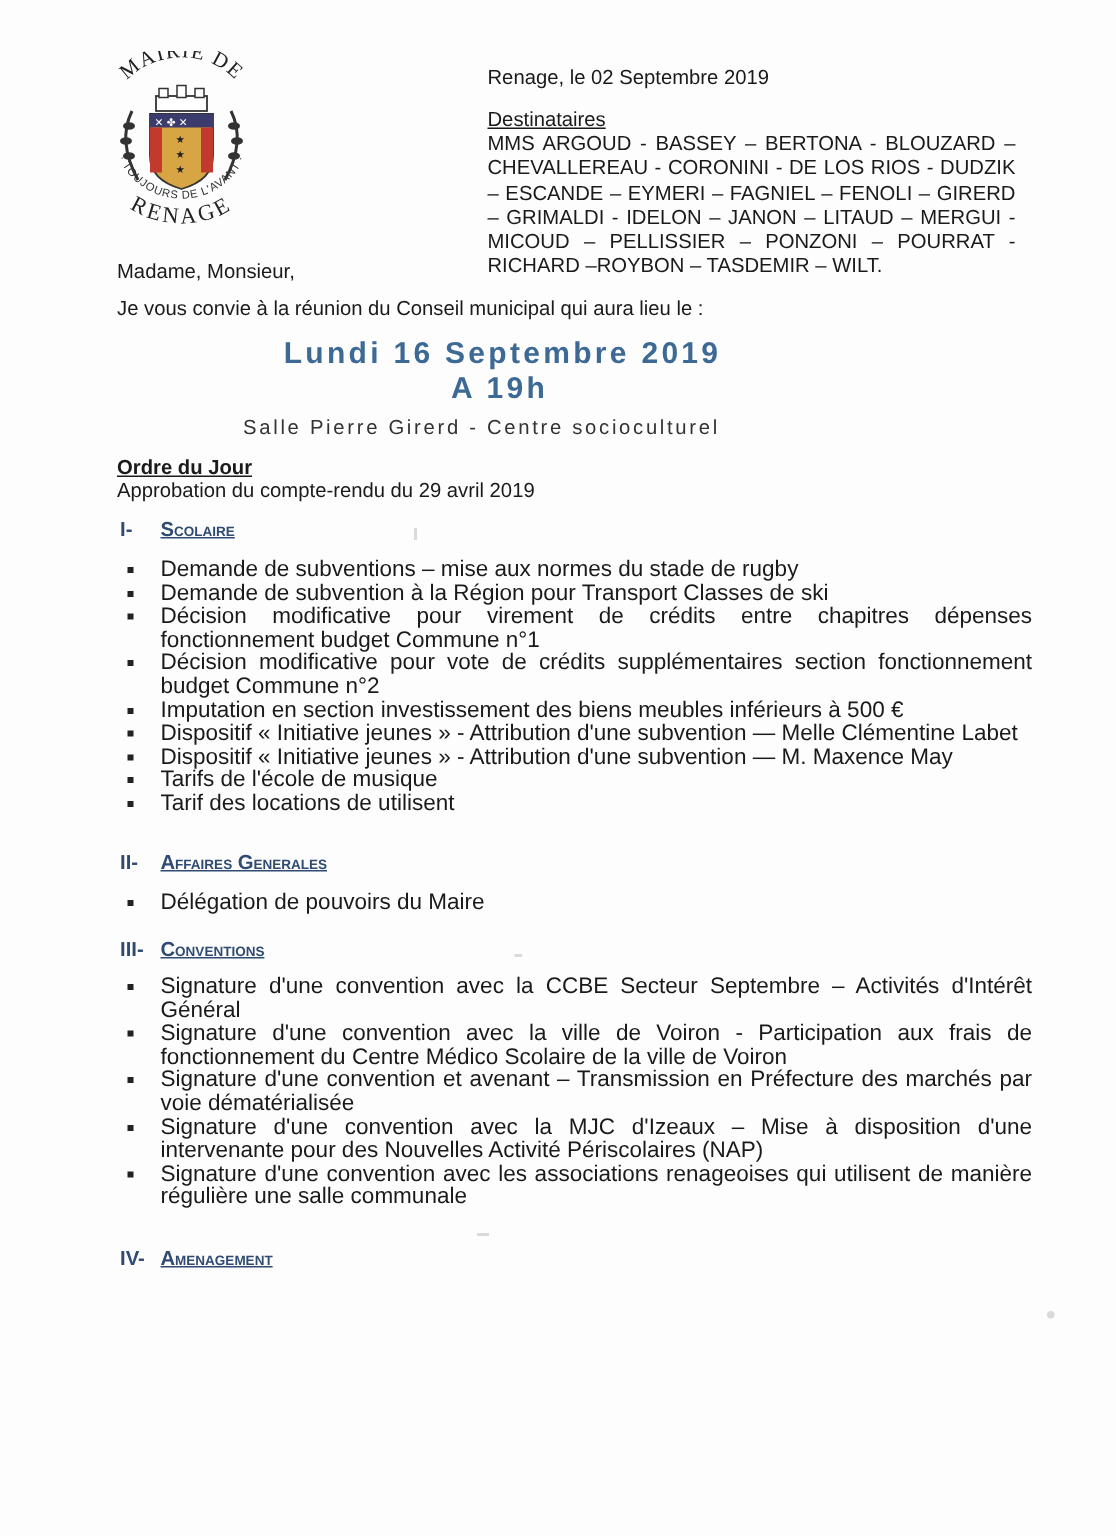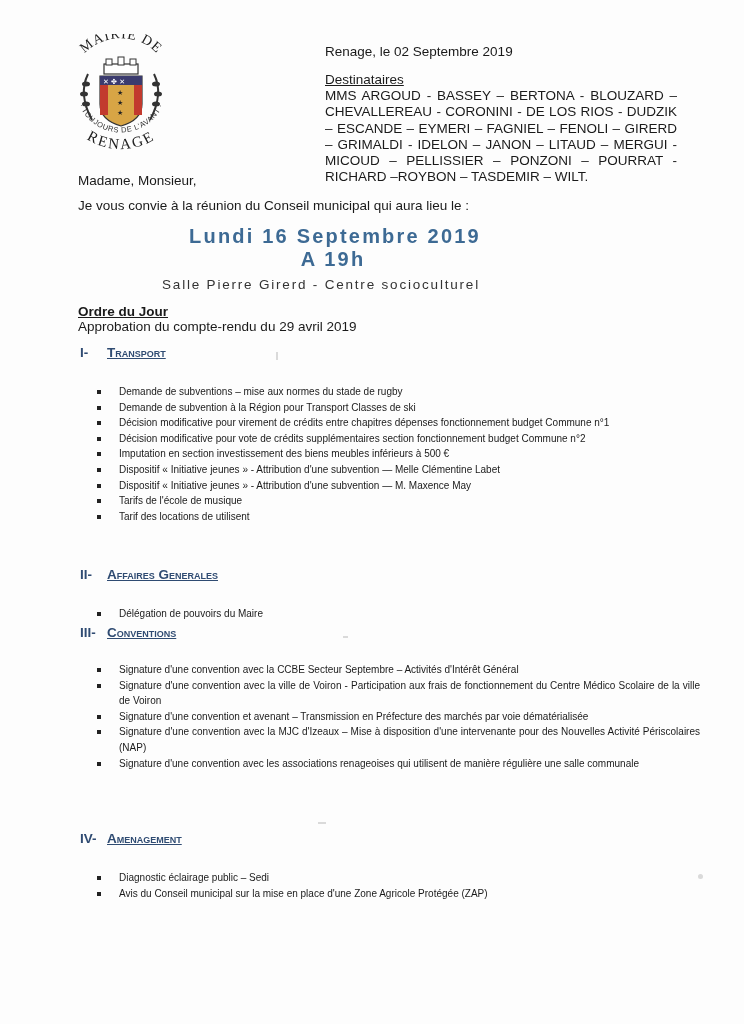--- a/index.html
+++ b/index.html
@@ -18,21 +18,21 @@
   .intro { position: absolute; left: 78px; top: 198px; font-size: 13.5px; }
   .event { position: absolute; left: 0; width: 644px; text-align: center; color: #3d6a94; font-weight: bold; }
   .event-date { top: 225px; font-size: 20px; letter-spacing: 2.2px; padding-left: 26px; box-sizing: border-box; }
   .event-time { top: 248px; font-size: 20px; letter-spacing: 2.2px; padding-left: 22px; box-sizing: border-box; }
   .event-place { position: absolute; left: 0; width: 616px; text-align: center; top: 277px; font-size: 13.5px; letter-spacing: 1.8px; color: #333; padding-left: 26px; box-sizing: border-box; }
   .agenda-title { position: absolute; left: 78px; top: 304px; font-size: 13.5px; font-weight: bold; text-decoration: underline; }
   .agenda-sub { position: absolute; left: 78px; top: 319px; font-size: 13.5px; }
   .section { position: absolute; left: 80px; font-size: 13.5px; color: #2f4b72; font-weight: bold; }
   .section .num { display: inline-block; width: 27px; }
   .section .name { text-decoration: underline; font-variant: small-caps; }
-  .items { position: absolute; left: 80px; width: 608px; margin: 12px; padding: 0; list-style: none; font-size: 10px; line-height: 15.6px; }
+  .items { position: absolute; left: 80px; width: 608px; margin: 0; padding: 0; list-style: none; font-size: 15px; line-height: 15.6px; }
   .items li { position: relative; padding-left: 27px; text-align: justify; }
   .items li::before { content: ""; position: absolute; left: 5px; top: 6px; width: 4px; height: 4px; background: #222; }
   .speck { position: absolute; background: #999; opacity: .35; }
 </style>
 </head>
 <body>
 
 <div class="page">
 
   <div class="logo">
@@ -88,21 +88,21 @@
   <div class="intro">Je vous convie à la réunion du Conseil municipal qui aura lieu le :</div>
 
   <div class="event event-date">Lundi 16 Septembre 2019</div>
   <div class="event event-time">A 19h</div>
   <div class="event-place">Salle Pierre Girerd - Centre socioculturel</div>
 
   <div class="agenda-title">Ordre du Jour</div>
   <div class="agenda-sub">Approbation du compte-rendu du 29 avril 2019</div>
 
   <div class="section" style="top:345px">
-    <span class="num">I-</span><span class="name">Transport</span>
+    <span class="num">I-</span><span class="name">Scolaire</span>
   </div>
   <ul class="items" style="top:372px">
     <li>Demande de subventions – mise aux normes du stade de rugby</li>
     <li>Demande de subvention à la Région pour Transport Classes de ski</li>
     <li>Décision modificative pour virement de crédits entre chapitres dépenses fonctionnement budget Commune n°1</li>
     <li>Décision modificative pour vote de crédits supplémentaires section fonctionnement budget Commune n°2</li>
     <li>Imputation en section investissement des biens meubles inférieurs à 500 €</li>
     <li>Dispositif « Initiative jeunes » - Attribution d'une subvention — Melle Clémentine Labet</li>
     <li>Dispositif « Initiative jeunes » - Attribution d'une subvention — M. Maxence May</li>
     <li>Tarifs de l'école de musique</li>
@@ -123,22 +123,18 @@
     <li>Signature d'une convention avec la CCBE Secteur Septembre – Activités d'Intérêt Général</li>
     <li>Signature d'une convention avec la ville de Voiron  - Participation aux frais de fonctionnement du Centre Médico Scolaire de la ville de Voiron</li>
     <li>Signature d'une convention et avenant – Transmission en Préfecture des marchés par voie dématérialisée</li>
     <li>Signature d'une convention avec la MJC d'Izeaux – Mise à disposition d'une intervenante pour des Nouvelles Activité Périscolaires (NAP)</li>
     <li>Signature d'une convention avec les associations renageoises qui utilisent de manière régulière une salle communale</li>
   </ul>
 
   <div class="section" style="top:831px">
     <span class="num">IV-</span><span class="name">Amenagement</span>
   </div>
-  <ul class="items" style="top:858px">
-    <li>Diagnostic éclairage public – Sedi</li>
-    <li>Avis du Conseil municipal sur la mise en place d'une Zone Agricole Protégée (ZAP)</li>
-  </ul>
 
   <div class="speck" style="left:276px;top:352px;width:2px;height:8px"></div>
   <div class="speck" style="left:343px;top:636px;width:5px;height:2px"></div>
   <div class="speck" style="left:318px;top:822px;width:8px;height:2px"></div>
   <div class="speck" style="left:698px;top:874px;width:5px;height:5px;border-radius:50%"></div>
 </div>
 
 </body></html>

